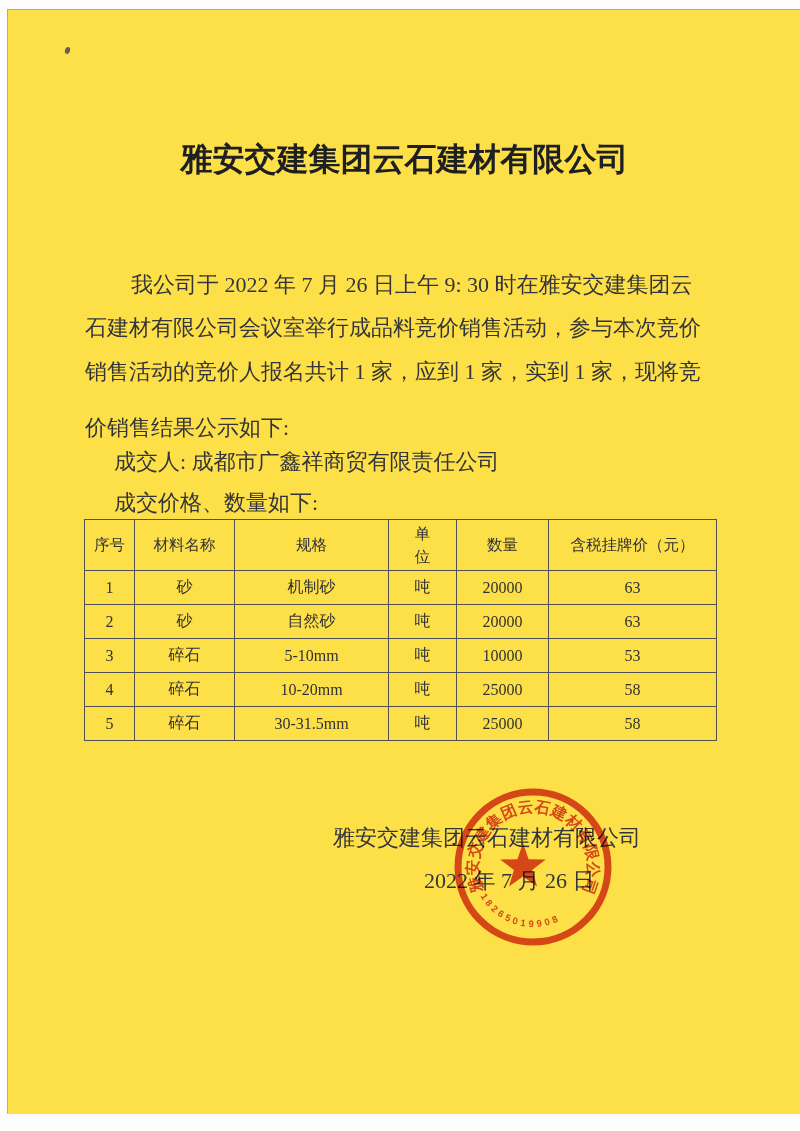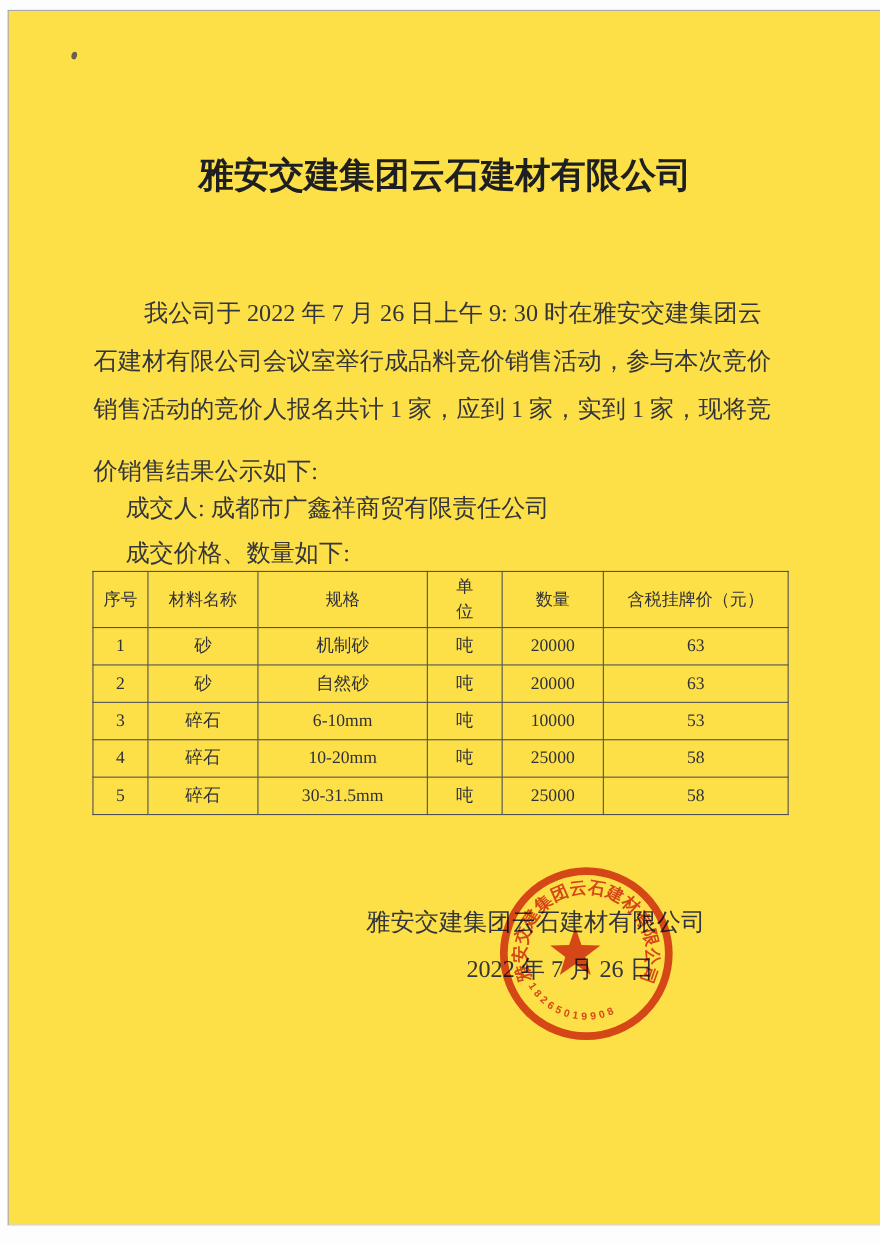--- a/index.html
+++ b/index.html
@@ -142,21 +142,21 @@
         <td>2</td>
         <td>砂</td>
         <td class="spec">自然砂</td>
         <td>吨</td>
         <td>20000</td>
         <td>63</td>
       </tr>
       <tr>
         <td>3</td>
         <td>碎石</td>
-        <td class="spec">6-10mm</td>
+        <td class="spec">5-10mm</td>
         <td>吨</td>
         <td>10000</td>
         <td>53</td>
       </tr>
       <tr>
         <td>4</td>
         <td>碎石</td>
         <td class="spec">10-20mm</td>
         <td>吨</td>
         <td>25000</td>

